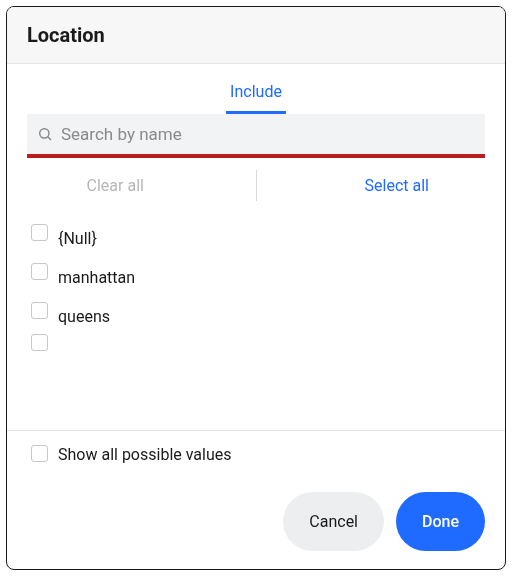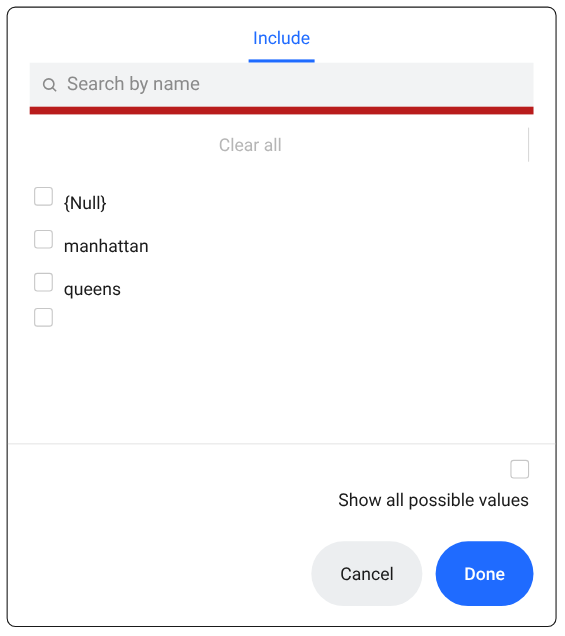--- a/index.html
+++ b/index.html
@@ -51,21 +51,21 @@
       color: #1f6bff;
       border-bottom-color: #1f6bff;
     }
     .search-wrap {
       padding: 0 20px;
     }
     .search {
       display: flex;
       align-items: center;
       background: #f2f3f4;
-      border-bottom: 7px solid #b91c1c;
+      border-bottom: 4px solid #b91c1c;
       padding: 10px 10px;
       gap: 8px;
     }
     .search input {
       border: none;
       outline: none;
       background: transparent;
       font-size: 17px;
       color: #333;
       width: 100%;
@@ -126,23 +126,22 @@
       font-size: 16px;
       color: #1a1a1a;
       margin-top: 12px;
     }
     .show-all-wrap {
       border-top: 1px solid #e5e5e5;
       padding: 14px 24px;
     }
     .show-all {
       display: flex;
-      align-items: flex-end;
+      align-items: flex-start;
       gap: 10px;
-      flex-direction: column;
     }
     .show-all-label {
       font-size: 16px;
       color: #1a1a1a;
     }
     .footer {
       display: flex;
       justify-content: flex-end;
       gap: 12px;
       padding: 14px 20px 18px 20px;
@@ -163,40 +162,44 @@
       background: #1f6bff;
       color: #fff;
       font-weight: 500;
     }
   </style>
 </head>
 <body>
 
 <div class="dialog">
 
+  <div class="header">
+    <div class="title">Location</div>
+  </div>
 
   <div class="tabs">
     <div class="tab active">Include</div>
   </div>
 
   <div class="search-wrap">
     <div class="search">
       <span class="search-icon">
         <svg width="16" height="16" viewBox="0 0 24 24" fill="none" stroke="#8a8a8a" stroke-width="2.2">
           <circle cx="11" cy="11" r="7"></circle>
           <line x1="21" y1="21" x2="16.2" y2="16.2"></line>
         </svg>
       </span>
       <input type="text" placeholder="Search by name" style="">
     </div>
   </div>
 
   <div class="bulk-actions">
     <div class="bulk-btn clear">Clear all</div>
     <div class="bulk-divider"></div>
+    <div class="bulk-btn select">Select all</div>
   </div>
 
   <div class="list">
     <div class="item">
       <div class="checkbox"></div>
       <span class="item-label">{Null}</span>
     </div>
     <div class="item">
       <div class="checkbox"></div>
       <span class="item-label">manhattan</span>

